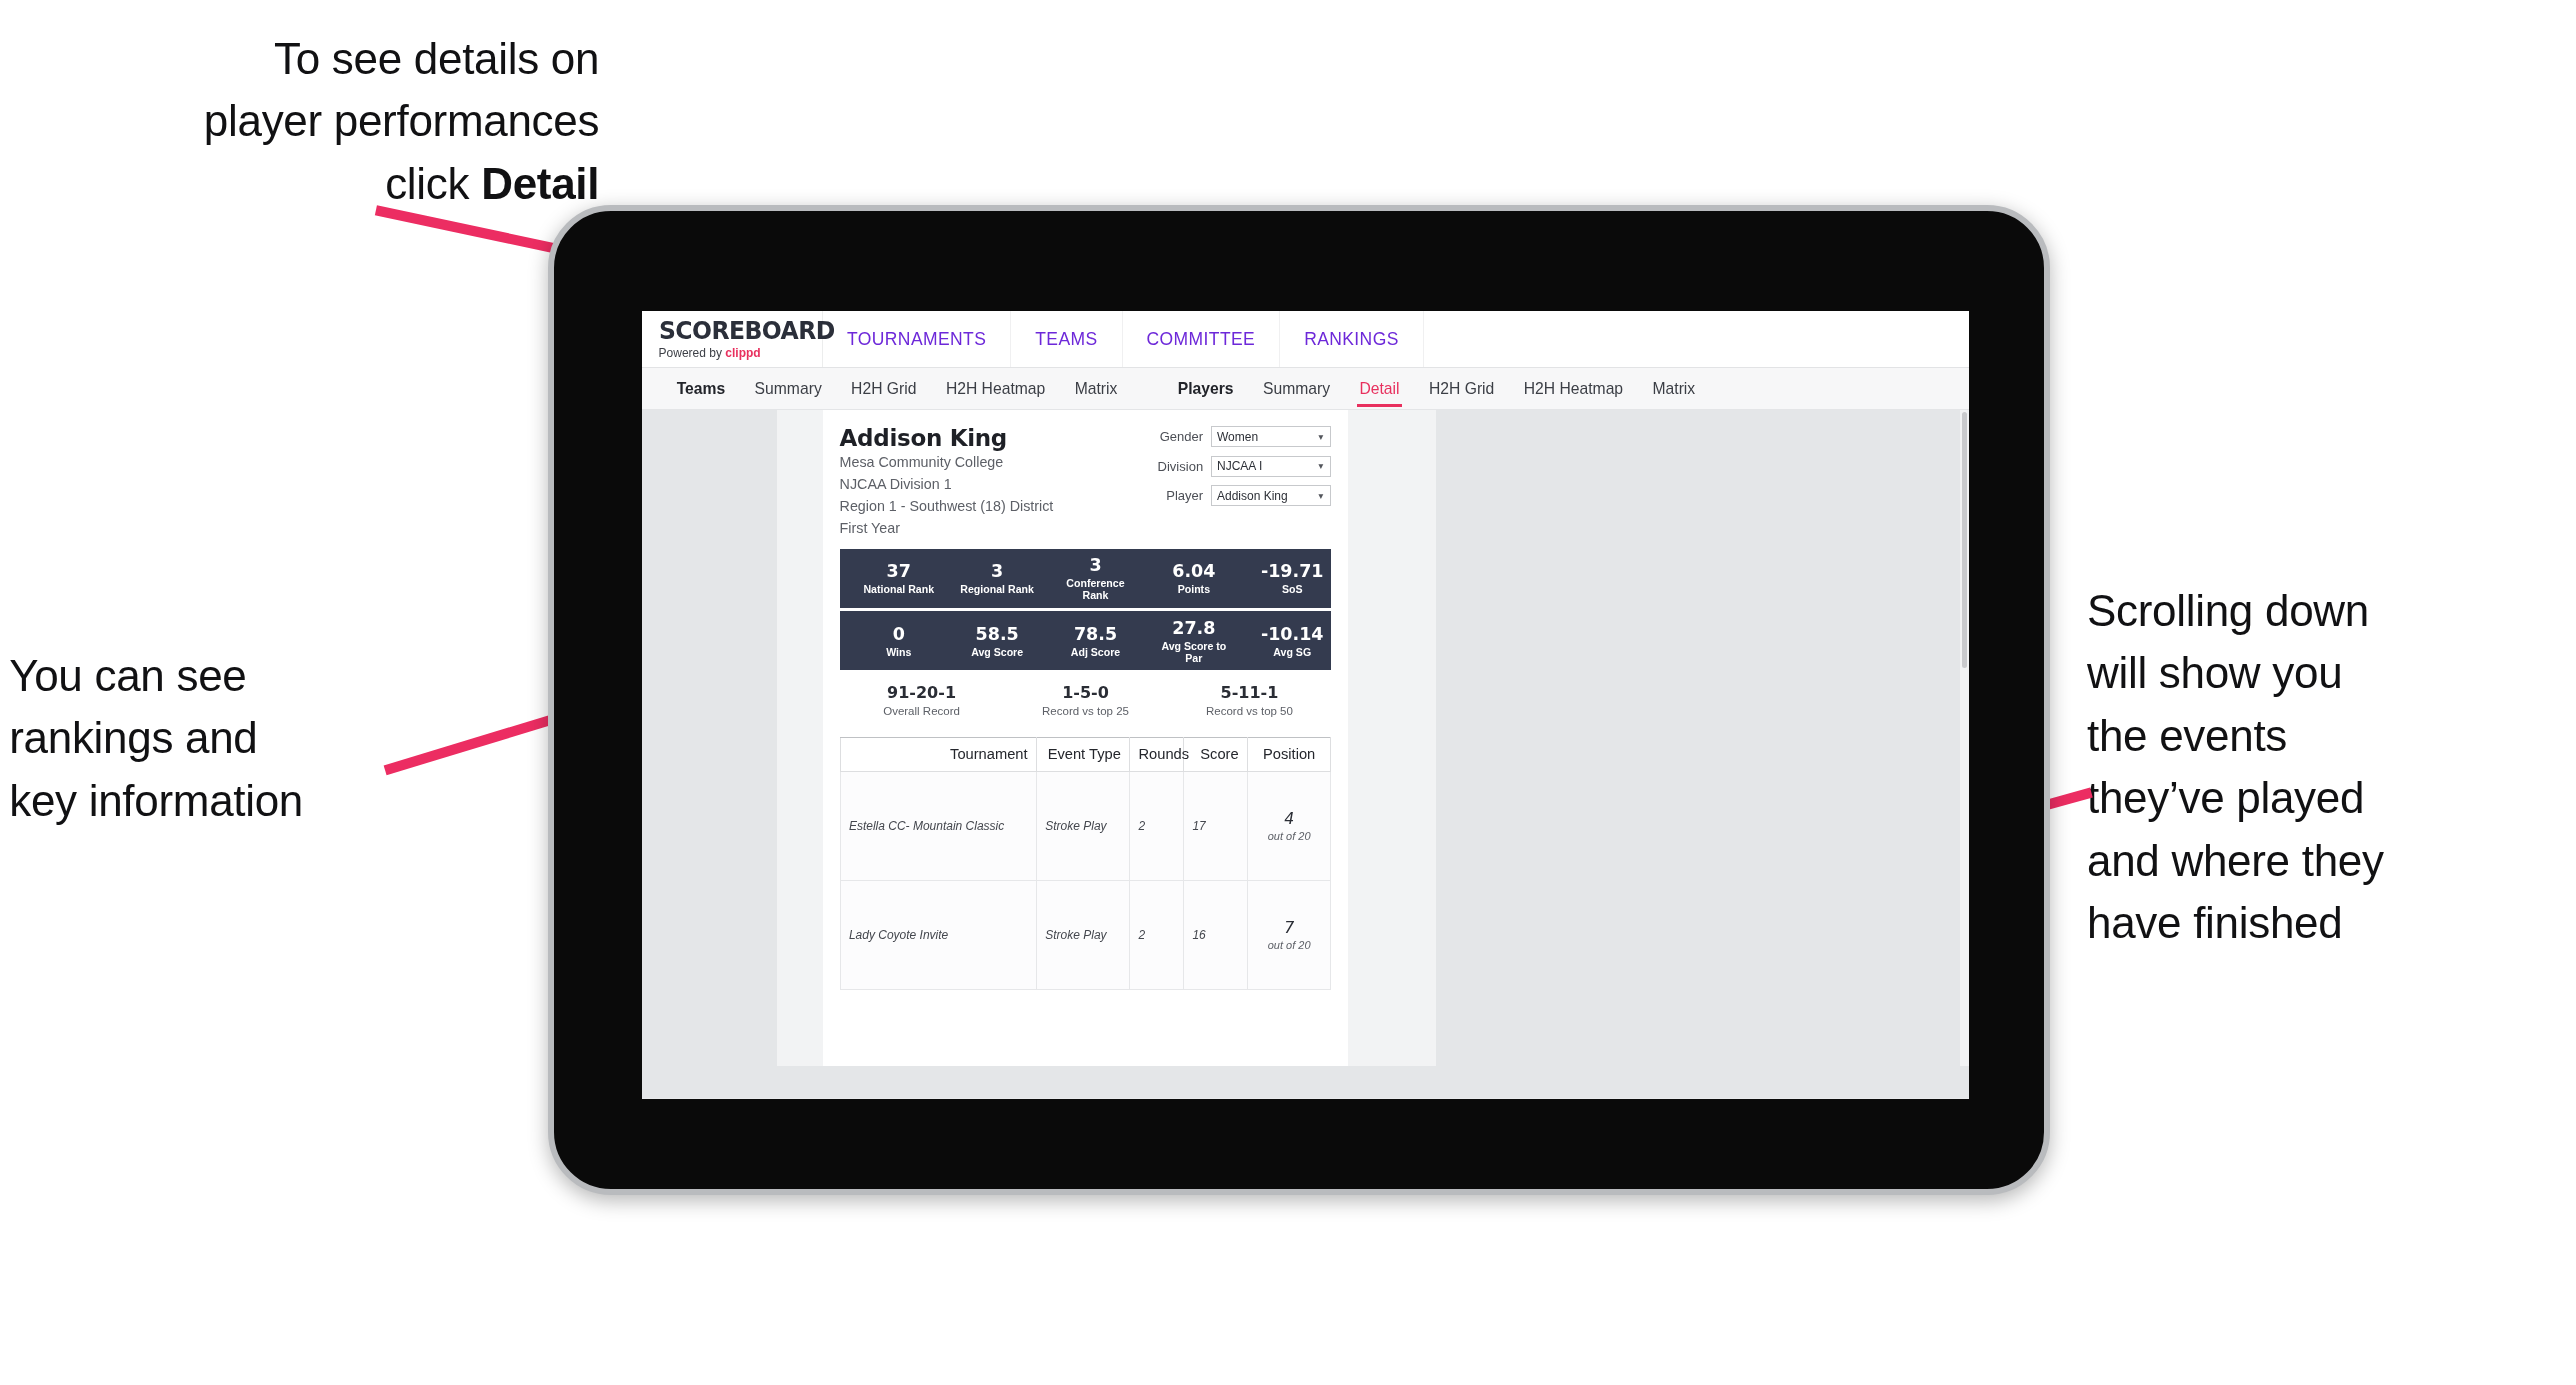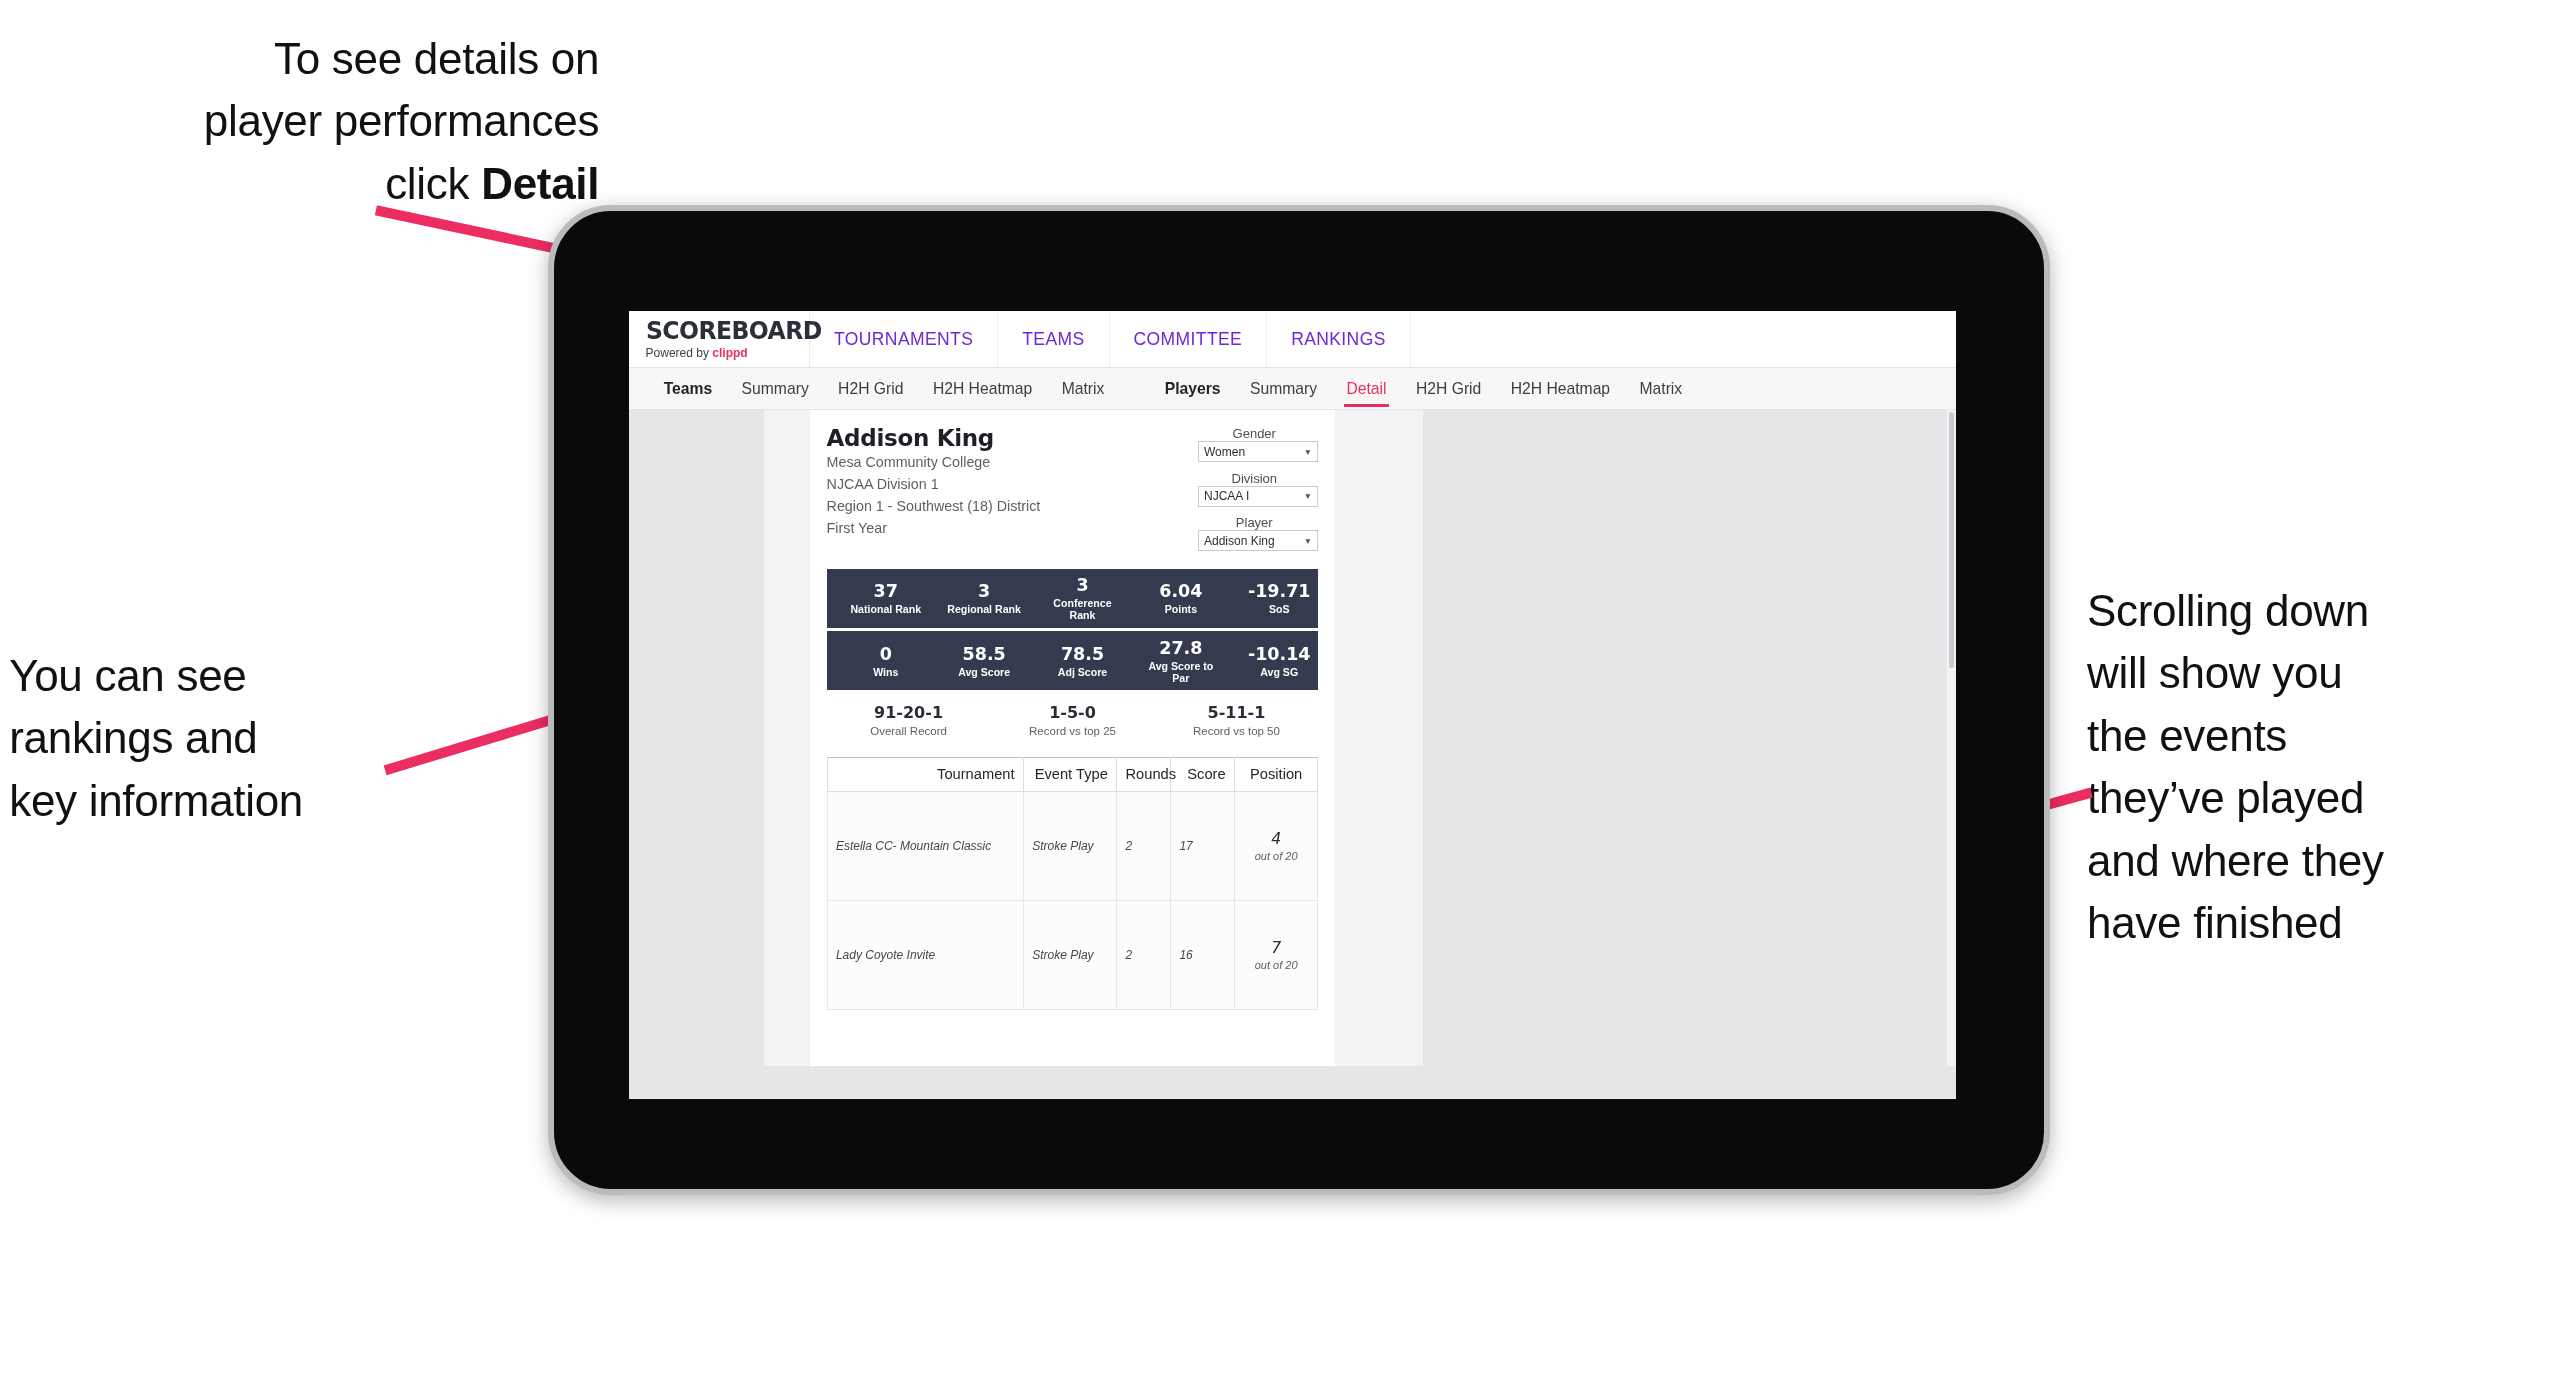--- a/index.html
+++ b/index.html
@@ -33,21 +33,21 @@
     position: absolute;
     left: 548px; top: 205px;
     width: 1502px; height: 990px;
     background: #0a0a0a;
     border-radius: 63px;
     border: 6.4px solid #b9bbbe;
     box-shadow: 0 5.5px 20px rgba(0,0,0,0.28);
   }
   #screen {
     position: absolute;
-    left: 75px; top: 100px;
+    left: 88px; top: 100px;
     width: 1327px; height: 788px;
     background: #e9eaec;
     overflow: hidden;
   }
 
   
   .brandbar {
     height: 57px; background:#ffffff; display:flex; align-items:stretch;
     border-bottom: 0.9px solid #e2e3e5;
   }
@@ -99,21 +99,21 @@
   }
   .rightpane {
     position:absolute; left:706px; top:0; width:88px; height:656px; background:#f2f3f4;
   }
 
   .phead { display:flex; justify-content:space-between; }
   .pname { font-family:"DejaVu Sans",sans-serif; font-size:23px; font-weight:700; color:#1e2026; letter-spacing:-0.3px; }
   .pmeta { font-size:14.3px; color:#5d6067; line-height:1.52; margin-top:1.8px; }
 
   .filters { margin-top:1.8px; }
-  .frow { display:flex; align-items:center; justify-content:flex-end; margin-bottom:8.3px;flex-direction:column; }
+  .frow { display:flex; align-items:center; justify-content:flex-end; margin-bottom:8.3px; }
   .flabel { font-size:13px; color:#4c4f56; margin-right:8.3px; }
   .fsel {
     width:120px; height:21px; background:#fff; border:0.9px solid #c7c9cc;
     font-size:12px; color:#2d3037; display:flex; align-items:center;
     padding:0 4.6px; position:relative;
   }
   .fsel .caret { position:absolute; right:5.5px; font-size:8.3px; color:#52555c; }
 
   .statbar {
     background:#343b4f; display:flex; align-items:center;

